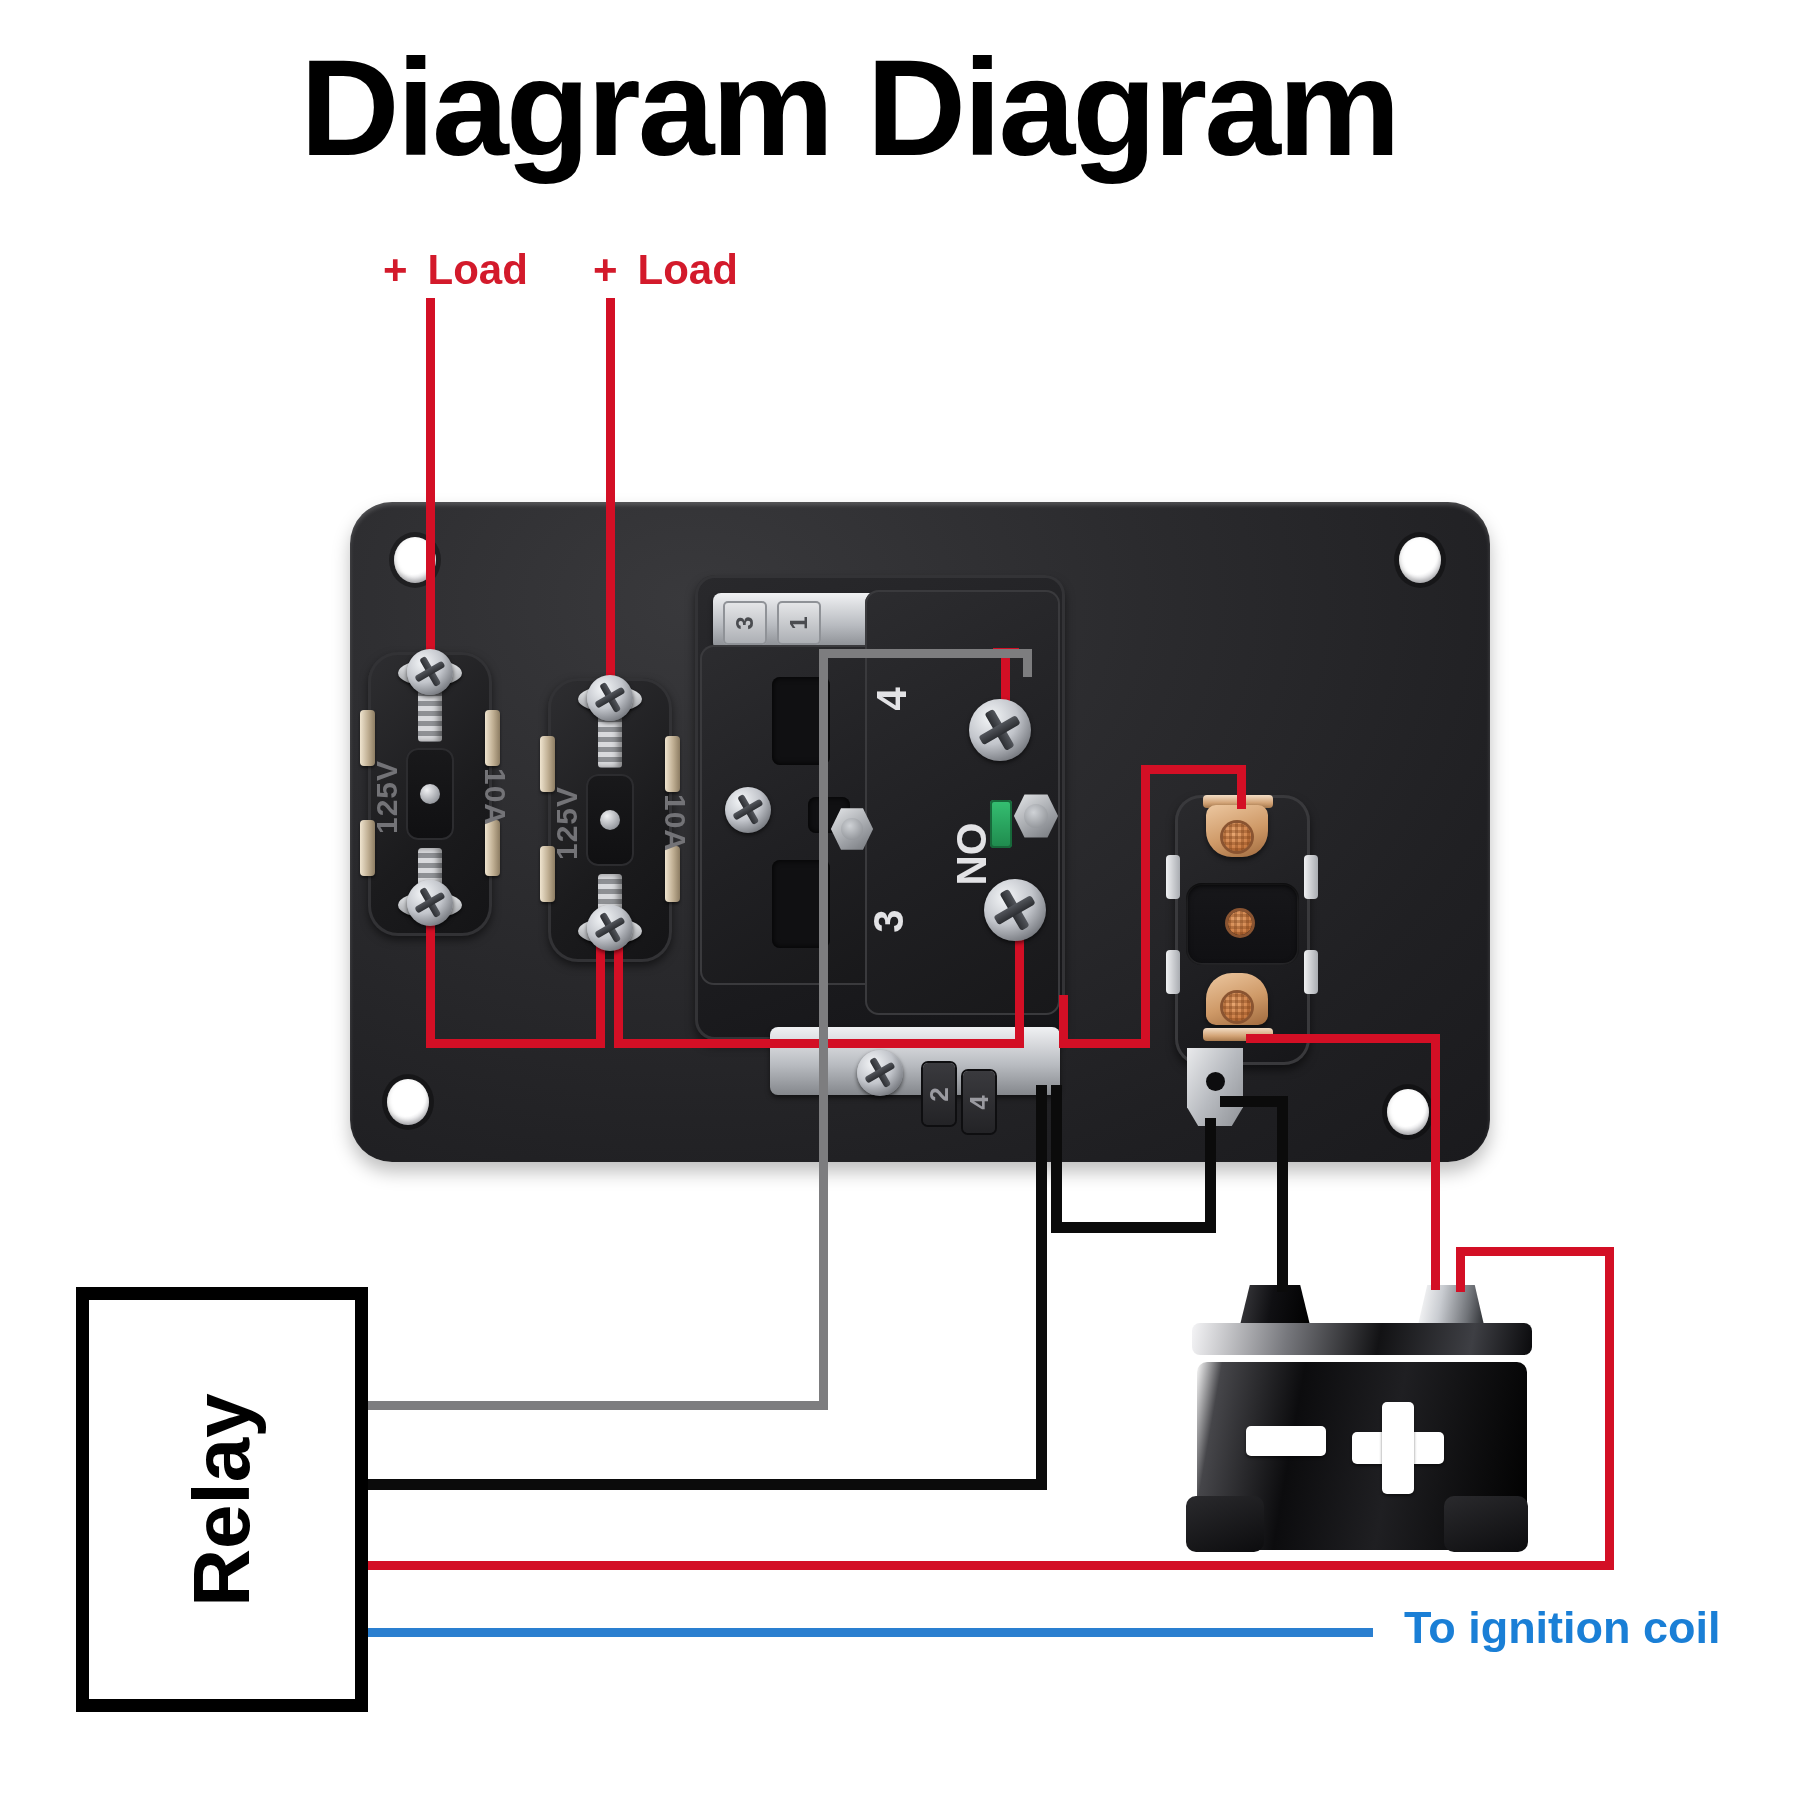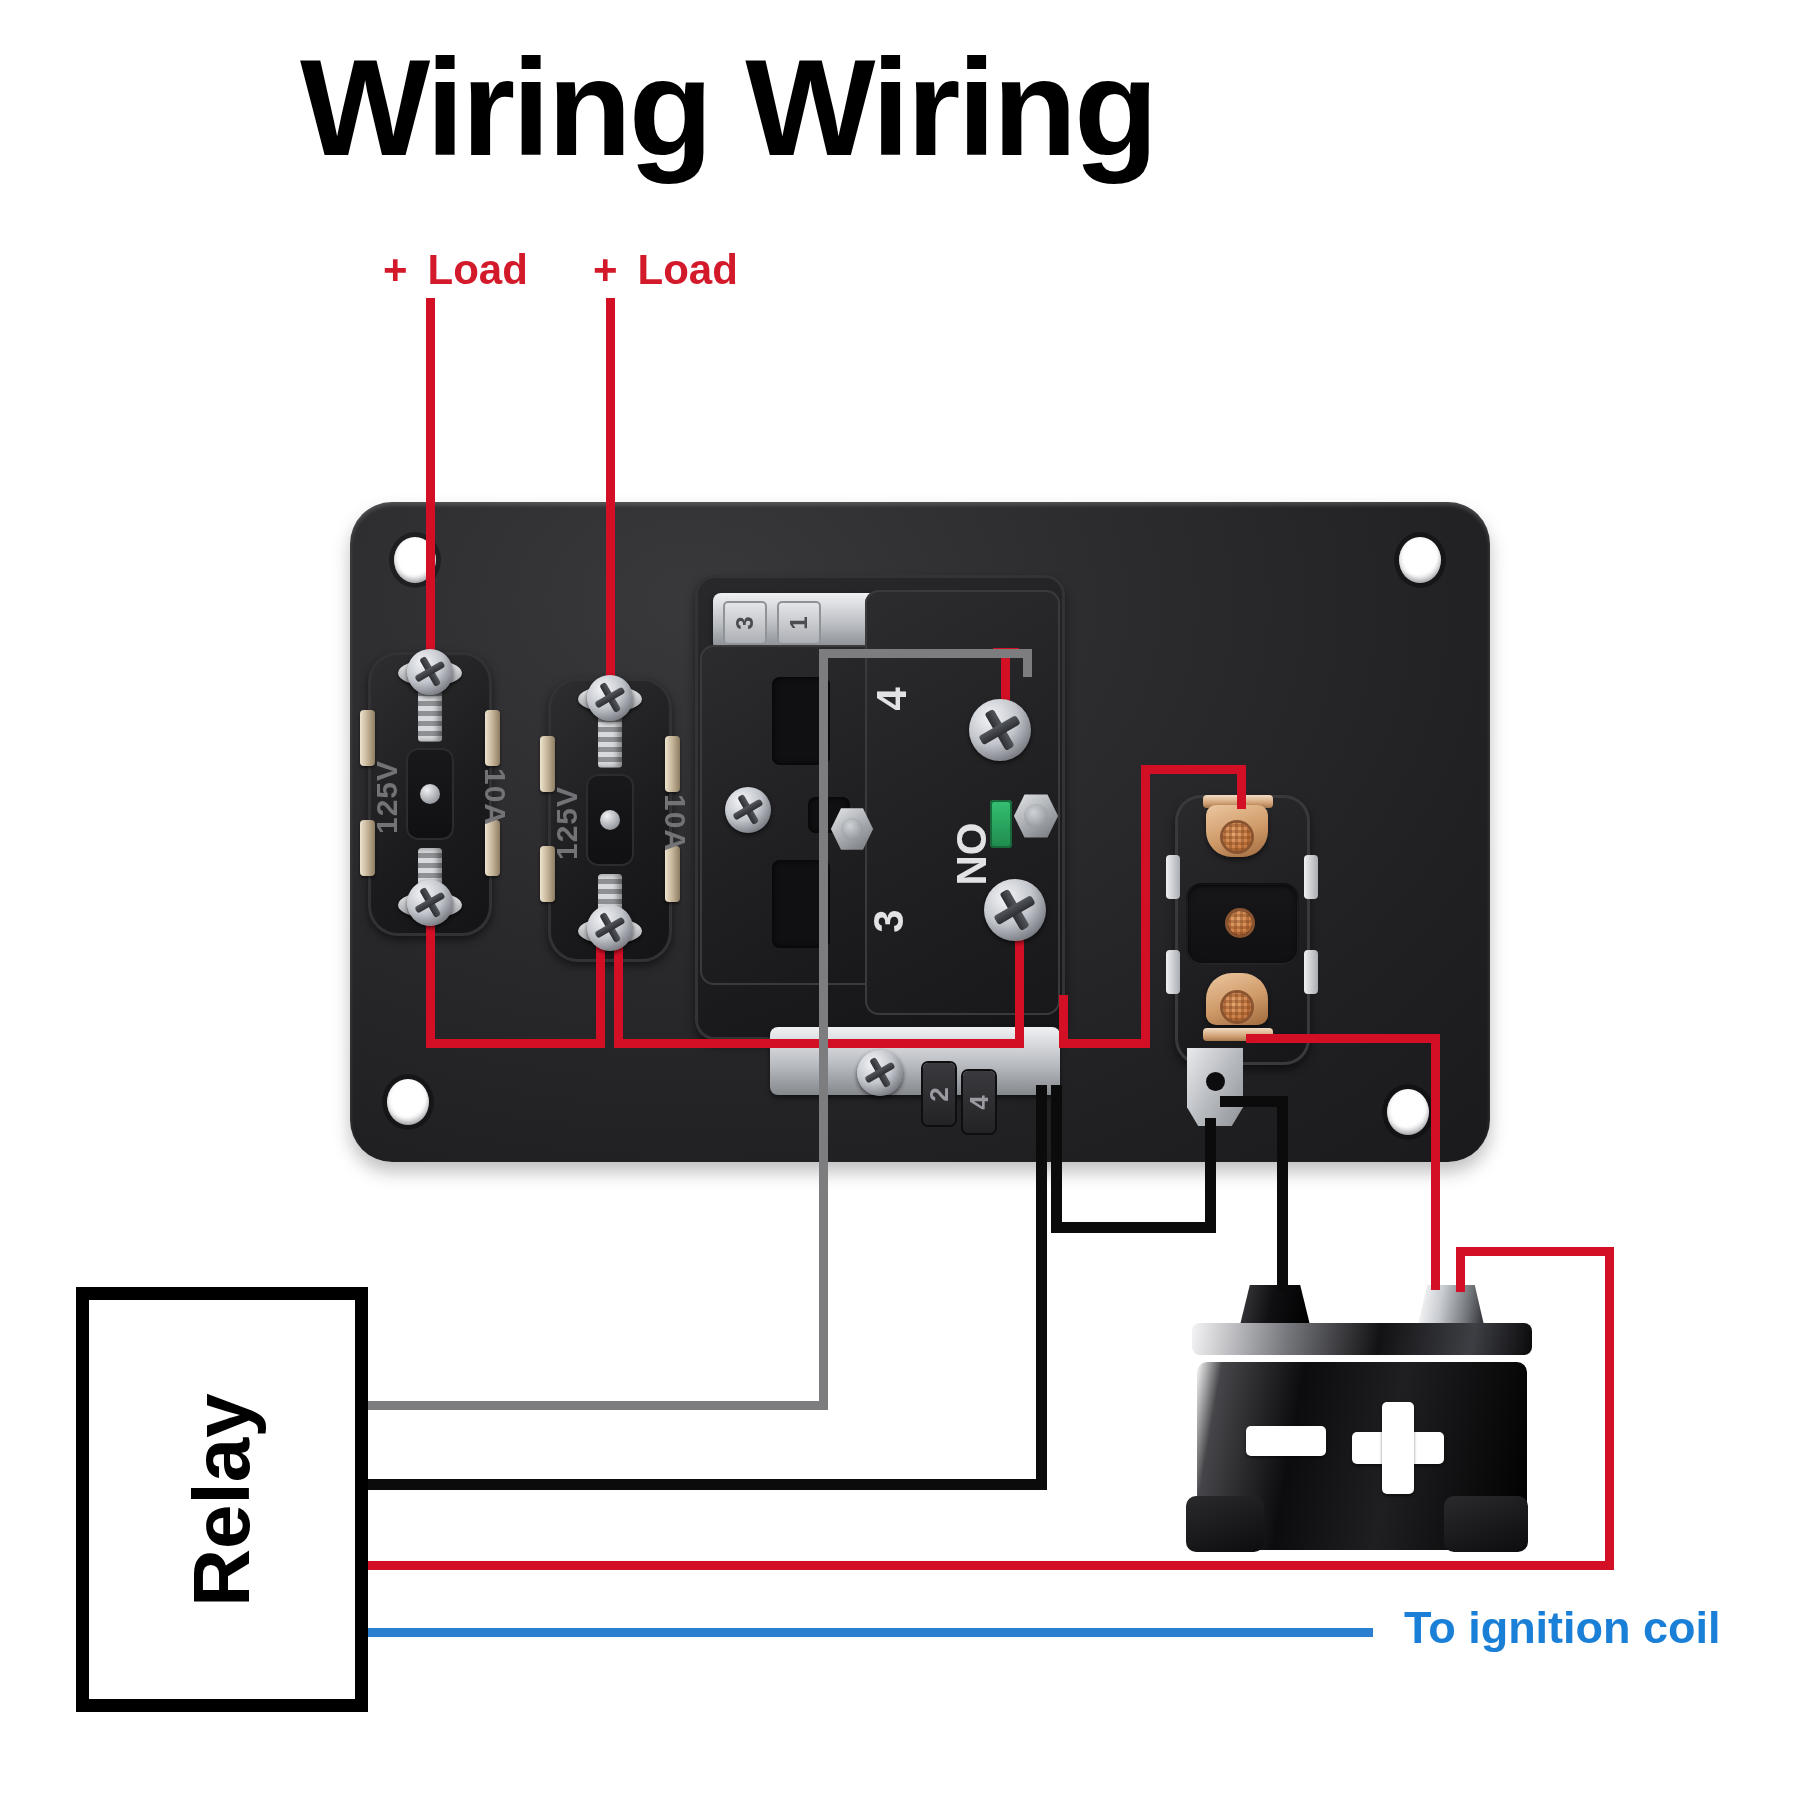--- a/index.html
+++ b/index.html
@@ -100,21 +100,21 @@
   .batcap{background:linear-gradient(100deg,#f4f4f6,#77787d 28%,#121214 55%,#3e3f44 82%,#0a0a0c);
           border-radius:8px;}
   .batbody{background:linear-gradient(100deg,#fafafa 0%,#46464a 7%,#0c0c0e 30%,#1f1f22 58%,#000 100%);
            border-radius:10px;}
   .batfoot{background:linear-gradient(160deg,#2a2a2d,#0c0c0e);border-radius:10px;}
   .sym{background:#fff;border-radius:5px;box-shadow:0 2px 3px rgba(0,0,0,.5);}
 </style>
 </head>
 <body>
 
-<div class="abs title">Wiring Wiring</div>
+<div class="abs title">Diagram Diagram</div>
 
 <div class="abs load" style="left:383px;">
   <span>+</span>
   <span>Load</span>
 </div>
 <div class="abs load" style="left:593px;">
   <span>+</span>
   <span>Load</span>
 </div>
 

